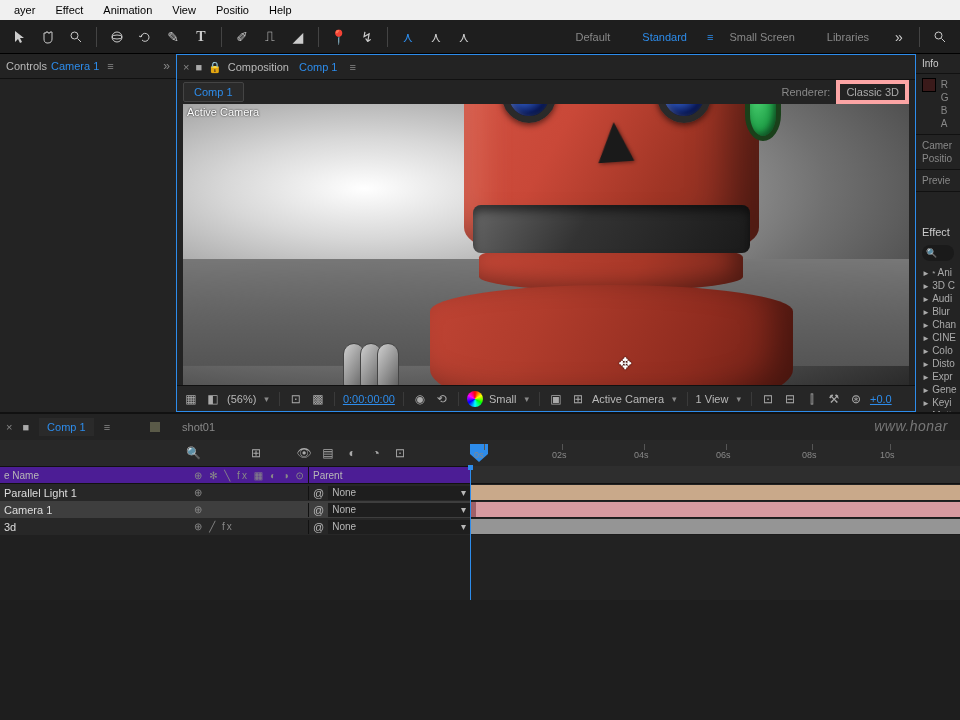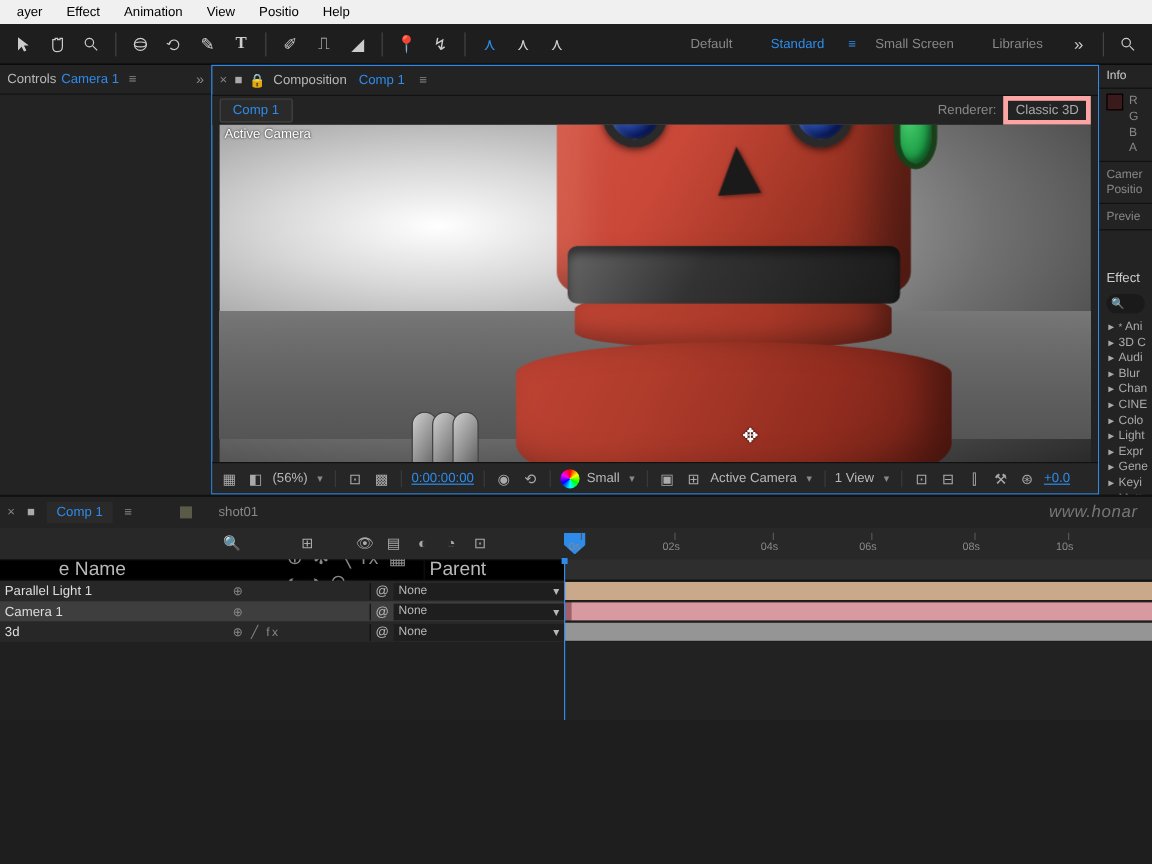--- a/index.html
+++ b/index.html
@@ -90,21 +90,21 @@
 
   .tl-toolbar { height: 26px; display: flex; align-items: center; padding: 0 6px; position: relative; background: #282828;}
   .tl-toolbar .left-icons { display:flex; gap:8px; margin-left: 180px;}
   .tl-ruler { position: absolute; left: 470px; right: 0; top: 0; bottom: 0; }
   .tl-playhead-top { position:absolute; left:0; top:4px; width:18px; height:18px; background:#2d8ceb; clip-path: polygon(0 0,100% 0,100% 55%,50% 100%,0 55%); }
   .tick { position: absolute; top: 10px; font-size: 9px; color: #888; }
   .tick::before { content:""; position:absolute; left: 10px; top:-6px; width:1px; height:6px; background:#555; }
 
   .tl-cols { display: flex; flex: 1; }
   .tl-layerarea { width: 470px; display: flex; flex-direction: column; }
-  .tl-headrow { height: 18px; display: flex; background: #000000; font-size: 16px; border-top: 1px solid #111; border-bottom: 1px solid #111; padding-left: 45px;}
+  .tl-headrow { height: 18px; display: flex; background: #4c1d95; font-size: 10px; border-top: 1px solid #111; border-bottom: 1px solid #111;}
   .col-name { width: 188px; padding-left: 4px; display:flex; align-items:center; }
   .col-sw { width: 120px; display:flex; align-items:center; padding-left:6px; letter-spacing:2px; color:#888;}
   .col-parent { flex:1; display:flex; align-items:center; padding-left:4px; border-left:1px solid #111;}
   .tl-row { height: 17px; display: flex; font-size: 11px; align-items: center; }
   .tl-row:nth-child(odd){ background:#2a2a2a;} .tl-row:nth-child(even){ background:#272727;}
   .tl-row.sel { background:#3e3e3e; }
   .tl-row .col-name { color:#ddd; }
   .tl-row .col-sw { color:#888; font-size:10px;}
   .parent-dd { display:flex; align-items:center; gap:4px; width:100%;}
   .parent-dd .pbox { flex:1; background:#1e1e1e; height:14px; display:flex; align-items:center; padding:0 4px; font-size:10px; justify-content:space-between; }
@@ -304,21 +304,21 @@
         </div>
     </div>
     <div class="rp-list">
       <div class="rp-item star">Ani</div>
       <div class="rp-item">3D C</div>
       <div class="rp-item">Audi</div>
       <div class="rp-item">Blur</div>
       <div class="rp-item">Chan</div>
       <div class="rp-item">CINE</div>
       <div class="rp-item">Colo</div>
-      <div class="rp-item">Light</div>
+      <div class="rp-item">Disto</div>
       <div class="rp-item">Expr</div>
       <div class="rp-item">Gene</div>
       <div class="rp-item">Keyi</div>
       <div class="rp-item">Matt</div>
     </div>
   </div>
 </div>
 
 <div class="timeline">
   <div class="tl-tabs">

